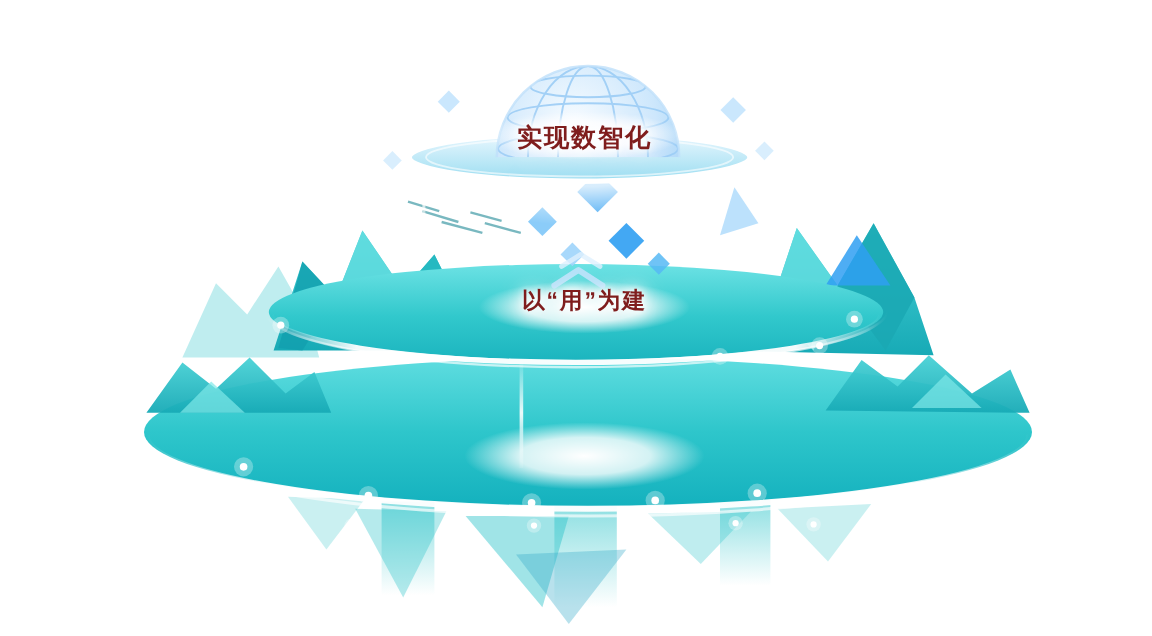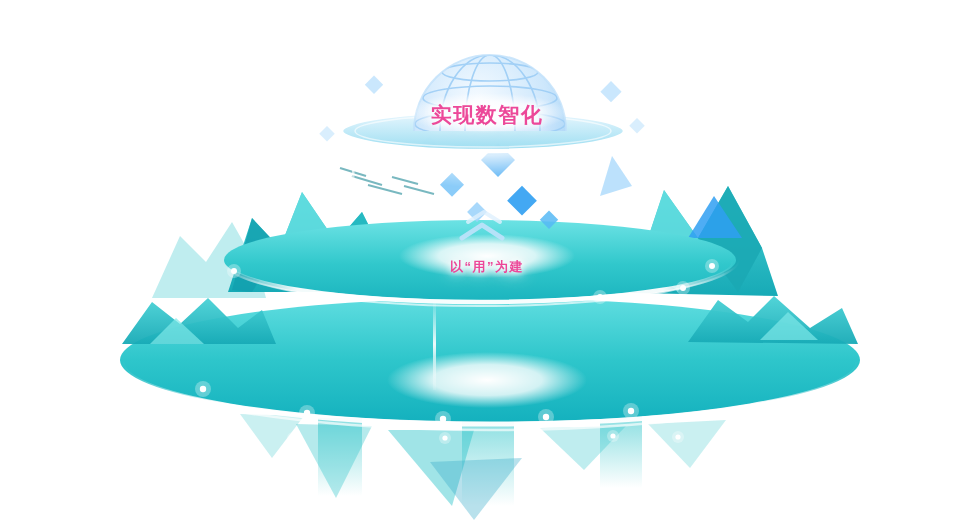--- a/index.html
+++ b/index.html
@@ -9,27 +9,27 @@
     overflow:hidden;
     background:#ffffff;
     font-family:"Liberation Sans","DejaVu Sans",sans-serif;
   }
   .stage svg{position:absolute;left:0;top:0;}
   .tier-label{
     position:absolute;
     transform:translateX(-50%);
     z-index:3;
     font-weight:700;
-    color:#ec4899;
+    color:#7f1d1d;
     white-space:nowrap;
     text-shadow:0 0 6px #ffffff,0 0 12px #ffffff,0 0 20px #ffffff;
     letter-spacing:1.5px;
   }
   .label-top{left:487px;top:101px;font-size:21px;}
-  .label-middle{left:487px;top:258px;font-size:13px;text-align:center;}
+  .label-middle{left:487px;top:238px;font-size:19px;text-align:center;}
   .label-bottom{left:487px;top:366px;font-size:19px;}
 </style>
 </head>
 <body>
 
 <div class="stage">
 
   <svg width="960" height="530" viewBox="0 0 960 530">
     <defs>
       <linearGradient id="gBottom" x1="0" y1="0" x2="0" y2="1">

